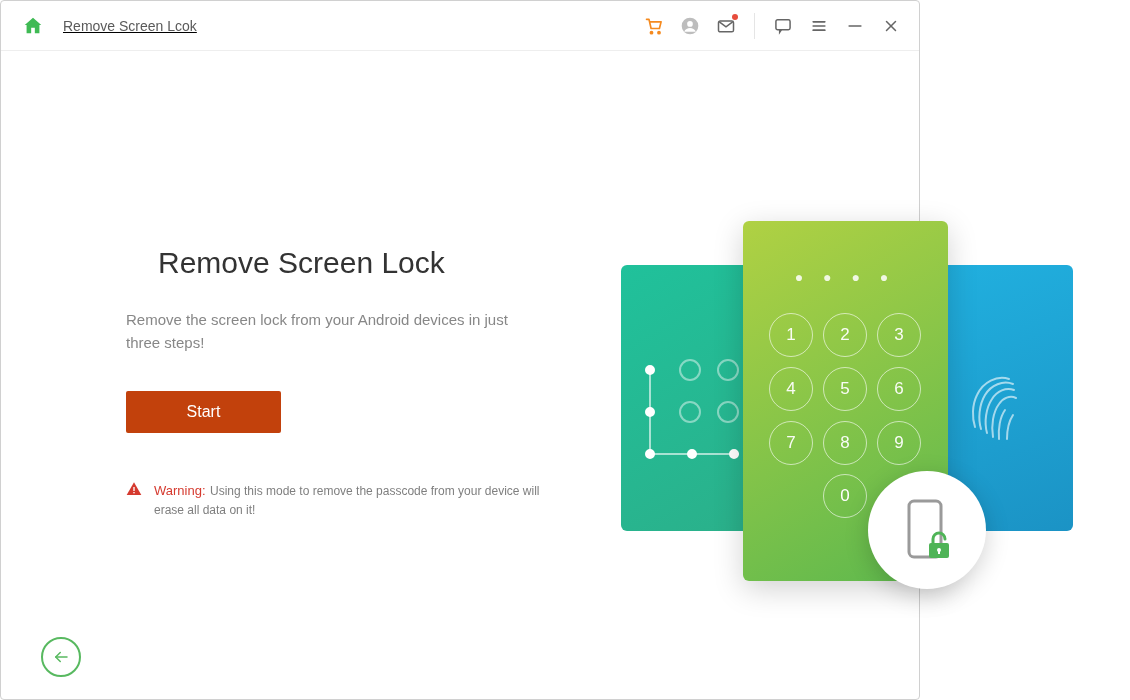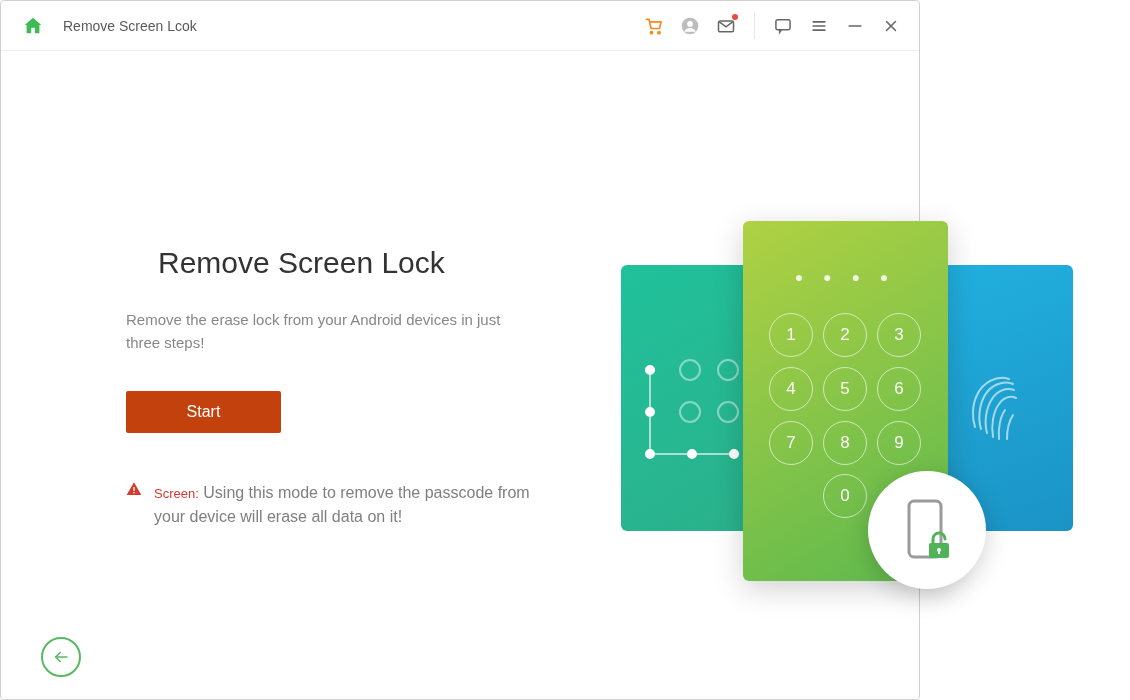--- a/index.html
+++ b/index.html
@@ -1,18 +1,18 @@
 <!DOCTYPE html>
 <html><head>
 <meta charset="utf-8">
 <style>
   * { box-sizing: border-box; margin: 0; padding: 0; }
   html, body { width: 1130px; height: 700px; font-family: -apple-system, "Segoe UI", Arial, sans-serif; background: #fff; overflow: hidden; }
 
-  .window { width: 920px; height: 700px; border: 1px solid #d0d0d0; border-radius: 4px; position: relative; background: #fff; }
+  .window { width: 920px; height: 700px; border: 1px solid #d0d0d0; border-radius: 4px; position: relative; background: #fff; text-decoration: underline; }
 
   
   .titlebar {
     height: 50px;
     display: flex;
     align-items: center;
     padding: 0 14px 0 18px;
     border-bottom: 1px solid #eee;
   }
   .titlebar-left { display: flex; align-items: center; gap: 16px; }
@@ -38,21 +38,21 @@
     background: #c2410c;
     color: #fff;
     border: none;
     font-size: 16px;
     cursor: pointer;
     display: flex; align-items: center; justify-content: center;
     border-radius: 2px;
   }
   .warning-row { margin-top: 48px; display: flex; gap: 12px; align-items: flex-start; max-width: 430px; }
   .warning-label { color: #d53a2f; font-size: 13px; }
-  .warning-text { color: #7f7f7f; font-size: 16px; line-height: 1.55; }
+  .warning-text { color: #7f7f7f; font-size: 12px; line-height: 1.55; }
 
   
   .illus {
     position: absolute;
     left: 612px;
     top: 170px;
     width: 460px;
     height: 360px;
   }
   .card {
@@ -180,33 +180,33 @@
             <line x1="18" y1="6" x2="6" y2="18"></line>
           </svg>
       </span>
     </div>
   </div>
 
   <div class="main">
 
     <div class="content-left">
       <h1 class="heading">Remove Screen Lock</h1>
-      <p class="subheading">Remove the erase lock from your Android devices in just three steps!</p>
+      <p class="subheading">Remove the screen lock from your Android devices in just three steps!</p>
       <button class="start-btn">Start</button>
 
       <div class="warning-row">
         <span>
           <svg width="16" height="16" viewBox="0 0 24 24" fill="#d53a2f">
               <path d="M12 2L1 21h22L12 2z"></path>
               <rect x="11" y="9" width="2" height="6" fill="#fff"></rect>
               <rect x="11" y="16.5" width="2" height="2" fill="#fff"></rect>
             </svg>
         </span>
         <div>
-          <span class="warning-label">Screen:</span>
+          <span class="warning-label">Warning:</span>
           <span class="warning-text">Using this mode to remove the passcode from your device will erase all data on it!</span>
         </div>
       </div>
     </div>
 
     <div class="illus">
 
       <div class="card card-left">
         <div class="pattern">
           <span class="pdot filled" style="left:0px; top:0px;"></span>

